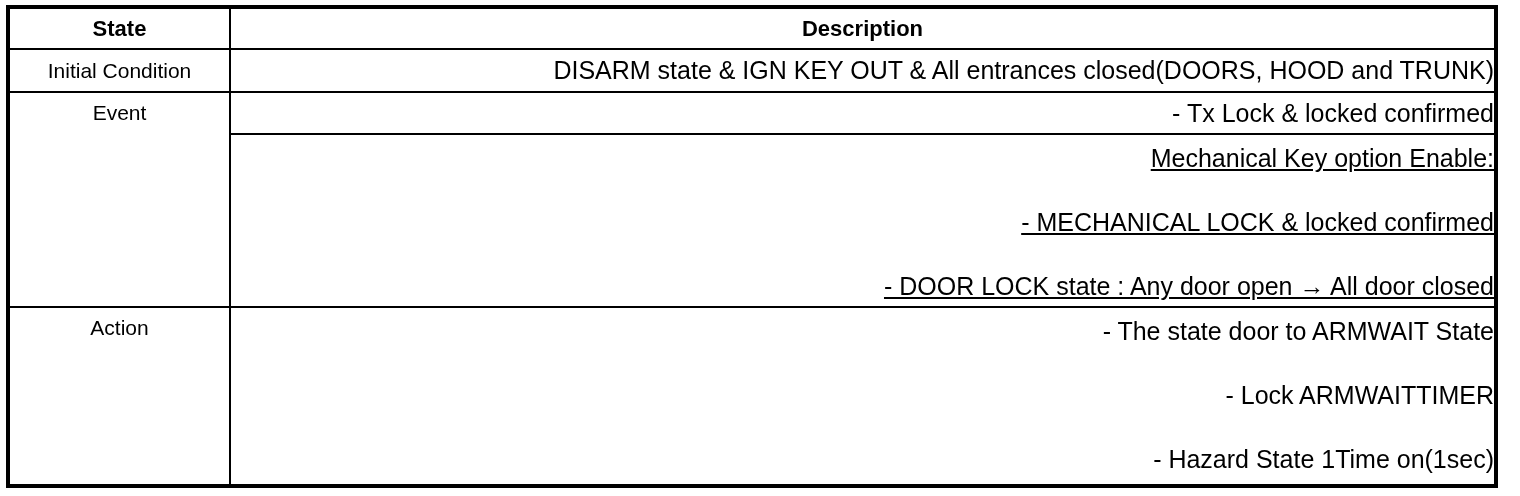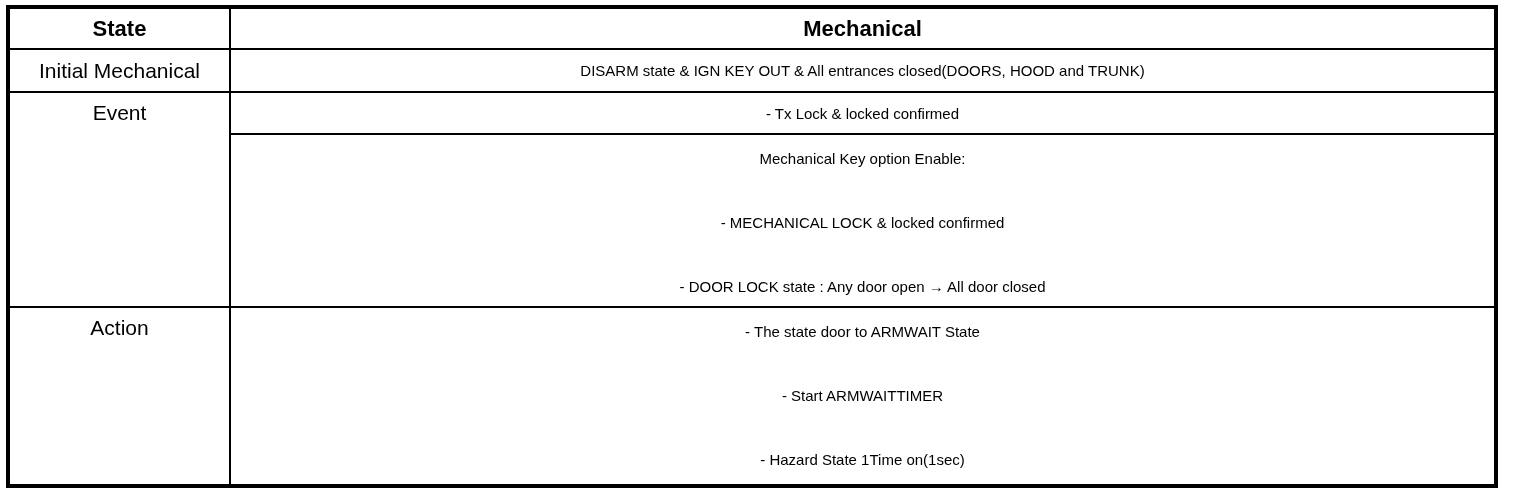--- a/index.html
+++ b/index.html
@@ -37,36 +37,36 @@
   }
   .doc-table th {
     font-size: 22px;
     font-weight: bold;
     text-align: center;
     height: 39px;
     vertical-align: middle;
   }
   tr.row-initial   { height: 43px; }
   tr.row-event-1   { height: 42px; }
-  tr.row-event-2   { height: 173px; }
+  tr.row-event-2   { height: 173px; text-decoration: underline; }
   tr.row-action    { height: 179px; }
   .state-cell {
     font-size: 21px;
     text-align: center;
     vertical-align: middle;
   }
   .state-cell.top-align {
     vertical-align: top;
     padding-top: 8px;
   }
   .state-cell.top-align.action-label {
   }
   .desc-cell {
-    font-size: 15px;
-    text-align: center;
+    font-size: 25px;
+    text-align: right;
     vertical-align: middle;
     padding-left: 7px;
     padding-right: 4px;
   }
   .desc-cell.multi {
     vertical-align: top;
     padding-top: 10px;
   }
   .line {
     line-height: 27px;
@@ -80,26 +80,26 @@
 
 <div class="page">
   <table class="doc-table">
     <colgroup>
       <col class="col-state">
       <col class="col-desc">
     </colgroup>
     <thead>
       <tr class="header-row">
         <th>State</th>
-        <th>Mechanical</th>
+        <th>Description</th>
       </tr>
     </thead>
     <tbody>
       <tr class="row-initial">
-        <td class="state-cell">Initial Mechanical</td>
+        <td class="state-cell">Initial Condition</td>
         <td class="desc-cell">
           <div class="line">DISARM state &amp; IGN KEY OUT &amp; All entrances closed(DOORS, HOOD and TRUNK)</div>
         </td>
       </tr>
       <tr class="row-event-1">
         <td class="state-cell top-align" rowspan="2">Event</td>
         <td class="desc-cell">
           <div class="line">- Tx Lock &amp; locked confirmed</div>
         </td>
       </tr>
@@ -107,19 +107,19 @@
         <td class="desc-cell multi">
           <div class="line">Mechanical Key option Enable:</div>
           <div class="line">- MECHANICAL LOCK &amp; locked confirmed</div>
           <div class="line">- DOOR LOCK state : Any door open → All door closed</div>
         </td>
       </tr>
       <tr class="row-action">
         <td class="state-cell top-align action-label">Action</td>
         <td class="desc-cell multi">
           <div class="line">- The state door to ARMWAIT State</div>
-          <div class="line">- Start ARMWAITTIMER</div>
+          <div class="line">- Lock ARMWAITTIMER</div>
           <div class="line">- Hazard State 1Time on(1sec)</div>
         </td>
       </tr>
     </tbody>
   </table>
 </div>
 
 </body></html>

